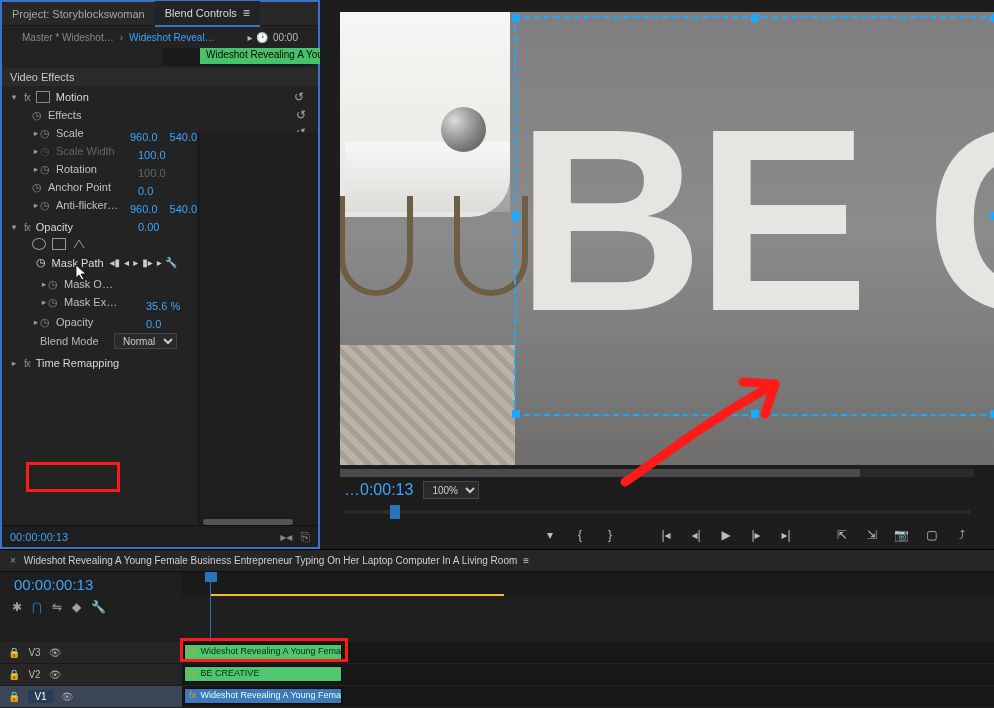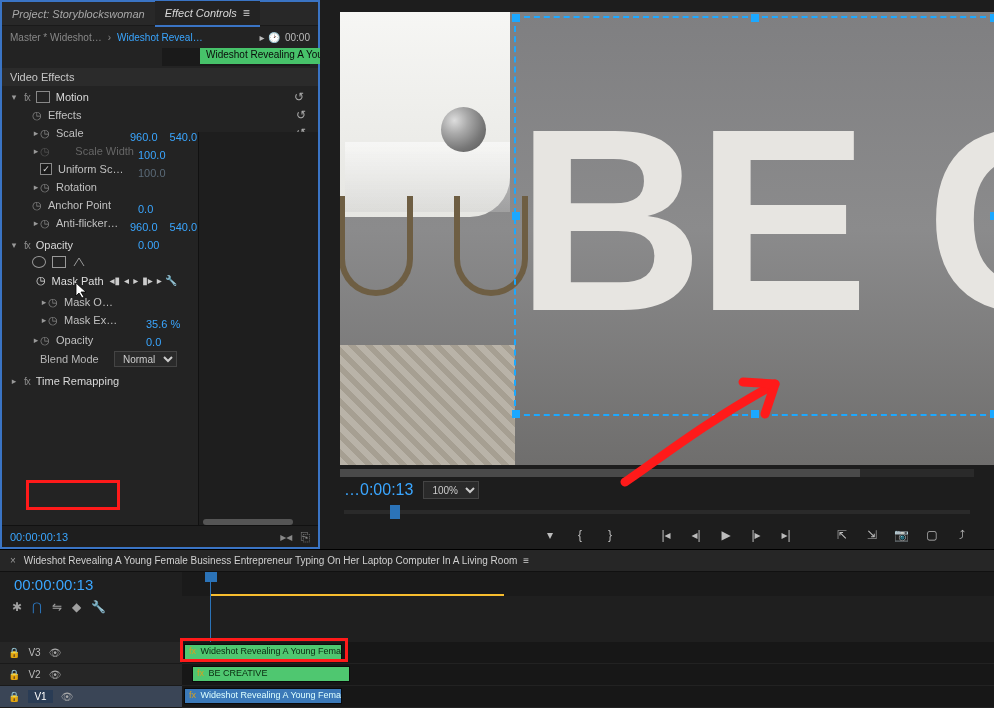--- a/index.html
+++ b/index.html
@@ -3,25 +3,25 @@
 <meta charset="utf-8">
 <style>
   * { box-sizing: border-box; margin: 0; padding: 0; font-family: -apple-system, "Segoe UI", Helvetica, Arial, sans-serif; }
   html, body { width: 994px; height: 708px; background: #1a1a1a; color: #b8b8b8; overflow: hidden; font-size: 11px; }
   .root { display: flex; flex-direction: column; width: 100%; height: 100%; }
 
   
   .top { display: flex; height: 556px; }
   .fx-panel { width: 320px; background: #232323; border: 2px solid #3a74c4; display: flex; flex-direction: column; }
   .tabs { display: flex; align-items: center; height: 24px; border-bottom: 1px solid #1a1a1a; background: #282828; }
-  .tab { padding: 12px 10px; height: 100%; display: flex; align-items: center; font-size: 11px; color: #a8a8a8; font-style: italic; }
+  .tab { padding: 12px 10px; height: 100%; display: flex; align-items: center; font-size: 11px; color: #a8a8a8; }
   .tab.active { background: #232323; border-bottom: 2px solid #3a74c4; color: #d8d8d8; }
   .tab .menu { margin-left: 6px; font-size: 12px; }
 
-  .breadcrumb { display: flex; align-items: center; height: 22px; padding: 0 8px; font-size: 10px; color: #888; gap: 6px; }
+  .breadcrumb { display: flex; align-items: center; height: 22px; padding: 0 20px; font-size: 10px; color: #888; gap: 6px; }
   .breadcrumb .src { color: #3aa6ff; }
   .breadcrumb .arrow { color: #888; }
   .breadcrumb .pti { margin-left: auto; color: #bbb; display: flex; align-items: center; gap: 4px; }
 
   .mini-bar { position: relative; height: 18px; margin: 0 8px 2px 160px; background: #1a1a1a; }
   .mini-green { position: absolute; left: 38px; top: 0; height: 16px; background: #47c26a; color: #0a0a0a; font-size: 10px; padding: 1px 6px; white-space: nowrap; }
 
   .section-hdr { background: #2b2b2b; padding: 3px 8px; font-size: 11px; color: #c8c8c8; }
 
   .fx-body { flex: 1; overflow: hidden; position: relative; padding-bottom: 4px; }
@@ -30,21 +30,21 @@
   .tw { width: 8px; display: inline-block; text-align: center; color: #999; font-size: 9px; }
   .fxbadge { color: #888; font-size: 10px; letter-spacing: -1px; }
   .fx-icon { width: 14px; height: 12px; display: inline-block; border: 1px solid #888; }
   .reset { margin-left: auto; color: #aaa; font-size: 12px; padding-right: 6px; }
 
   .prop { display: flex; align-items: center; height: 18px; padding: 0 6px 0 22px; font-size: 11px; color: #c0c0c0; }
   .prop.sub { padding-left: 30px; }
   .prop.sub2 { padding-left: 38px; }
   .prop .stop { width: 12px; color: #888; font-size: 11px; margin-right: 4px; }
   .prop .pname { width: 78px; overflow: hidden; text-overflow: ellipsis; white-space: nowrap; }
-  .prop .pname.dim { color: #666; text-align: right; }
+  .prop .pname.dim { color: #666; }
   .prop .val { color: #3aa6ff; margin-left: 4px; margin-top: 44px; }
   .prop .val.dim { color: #5a6a78; }
   .prop .val2 { margin-left: 12px; text-align: right; }
 
   .shape-row { display: flex; align-items: center; gap: 6px; padding: 2px 6px 2px 30px; }
   .sh { width: 14px; height: 12px; border: 1px solid #999; display: inline-block; }
   .sh.circ { border-radius: 50%; }
   .sh.poly { border: none; }
 
   .mask-block { padding: 2px 0; }
@@ -140,21 +140,21 @@
 </head>
 <body>
 
 <div class="root">
   <div class="top">
 
     <div class="fx-panel">
       <div class="tabs">
         <div class="tab">Project: Storyblockswoman</div>
         <div class="tab active">
-          <span>Effect Controls</span>
+          <span>Blend Controls</span>
           <span class="menu">≡</span>
         </div>
       </div>
       <div class="breadcrumb">
         <span>Master * Wideshot…</span>
         <span class="arrow">›</span>
         <span class="src">Wideshot Reveal…</span>
         <span class="pti">
           <span>▸</span>
           <span>🕑</span>
@@ -188,25 +188,20 @@
             <span class="stop">◷</span>
             <span class="pname">Scale</span>
             <span class="val">100.0</span>
             <span class="reset">↺</span>
           </div>
           <div class="prop sub">
             <span class="tw">▸</span>
             <span class="stop" style="color:#555">◷</span>
             <span class="pname dim">Scale Width</span>
             <span class="val dim">100.0</span>
-          </div>
-          <div class="prop sub2">
-            <span class="chk checked"></span>
-            <span>Uniform Sc…</span>
-            <span class="reset">↺</span>
           </div>
           <div class="prop sub">
             <span class="tw">▸</span>
               <span class="stop">◷</span>
             <span class="pname">Rotation</span>
             <span class="val">0.0</span>
             <span class="reset">↺</span>
           </div>
           <div class="prop sub">
             <span class="stop">◷</span>
@@ -417,21 +412,21 @@
       </div>
       <div class="tracks">
         <div class="track">
           <div class="red-box2" style="left:-2px; top:-4px; width:168px; height:24px;"></div>
           <div class="clip green" style="left:2px; width:158px">
             <span class="fx">fx</span>
             <span>Wideshot Revealing A Young Female Busi</span>
           </div>
         </div>
         <div class="track">
-          <div class="clip green" style="left:10px; width:158px">
+          <div class="clip green" style="left:2px; width:158px">
             <span class="fx">fx</span>
             <span>BE CREATIVE</span>
           </div>
         </div>
         <div class="track">
           <div class="clip blue" style="left:2px; width:158px">
             <span class="fx">fx</span>
             <span>Wideshot Revealing A Young Female Busi</span>
           </div>
         </div>

